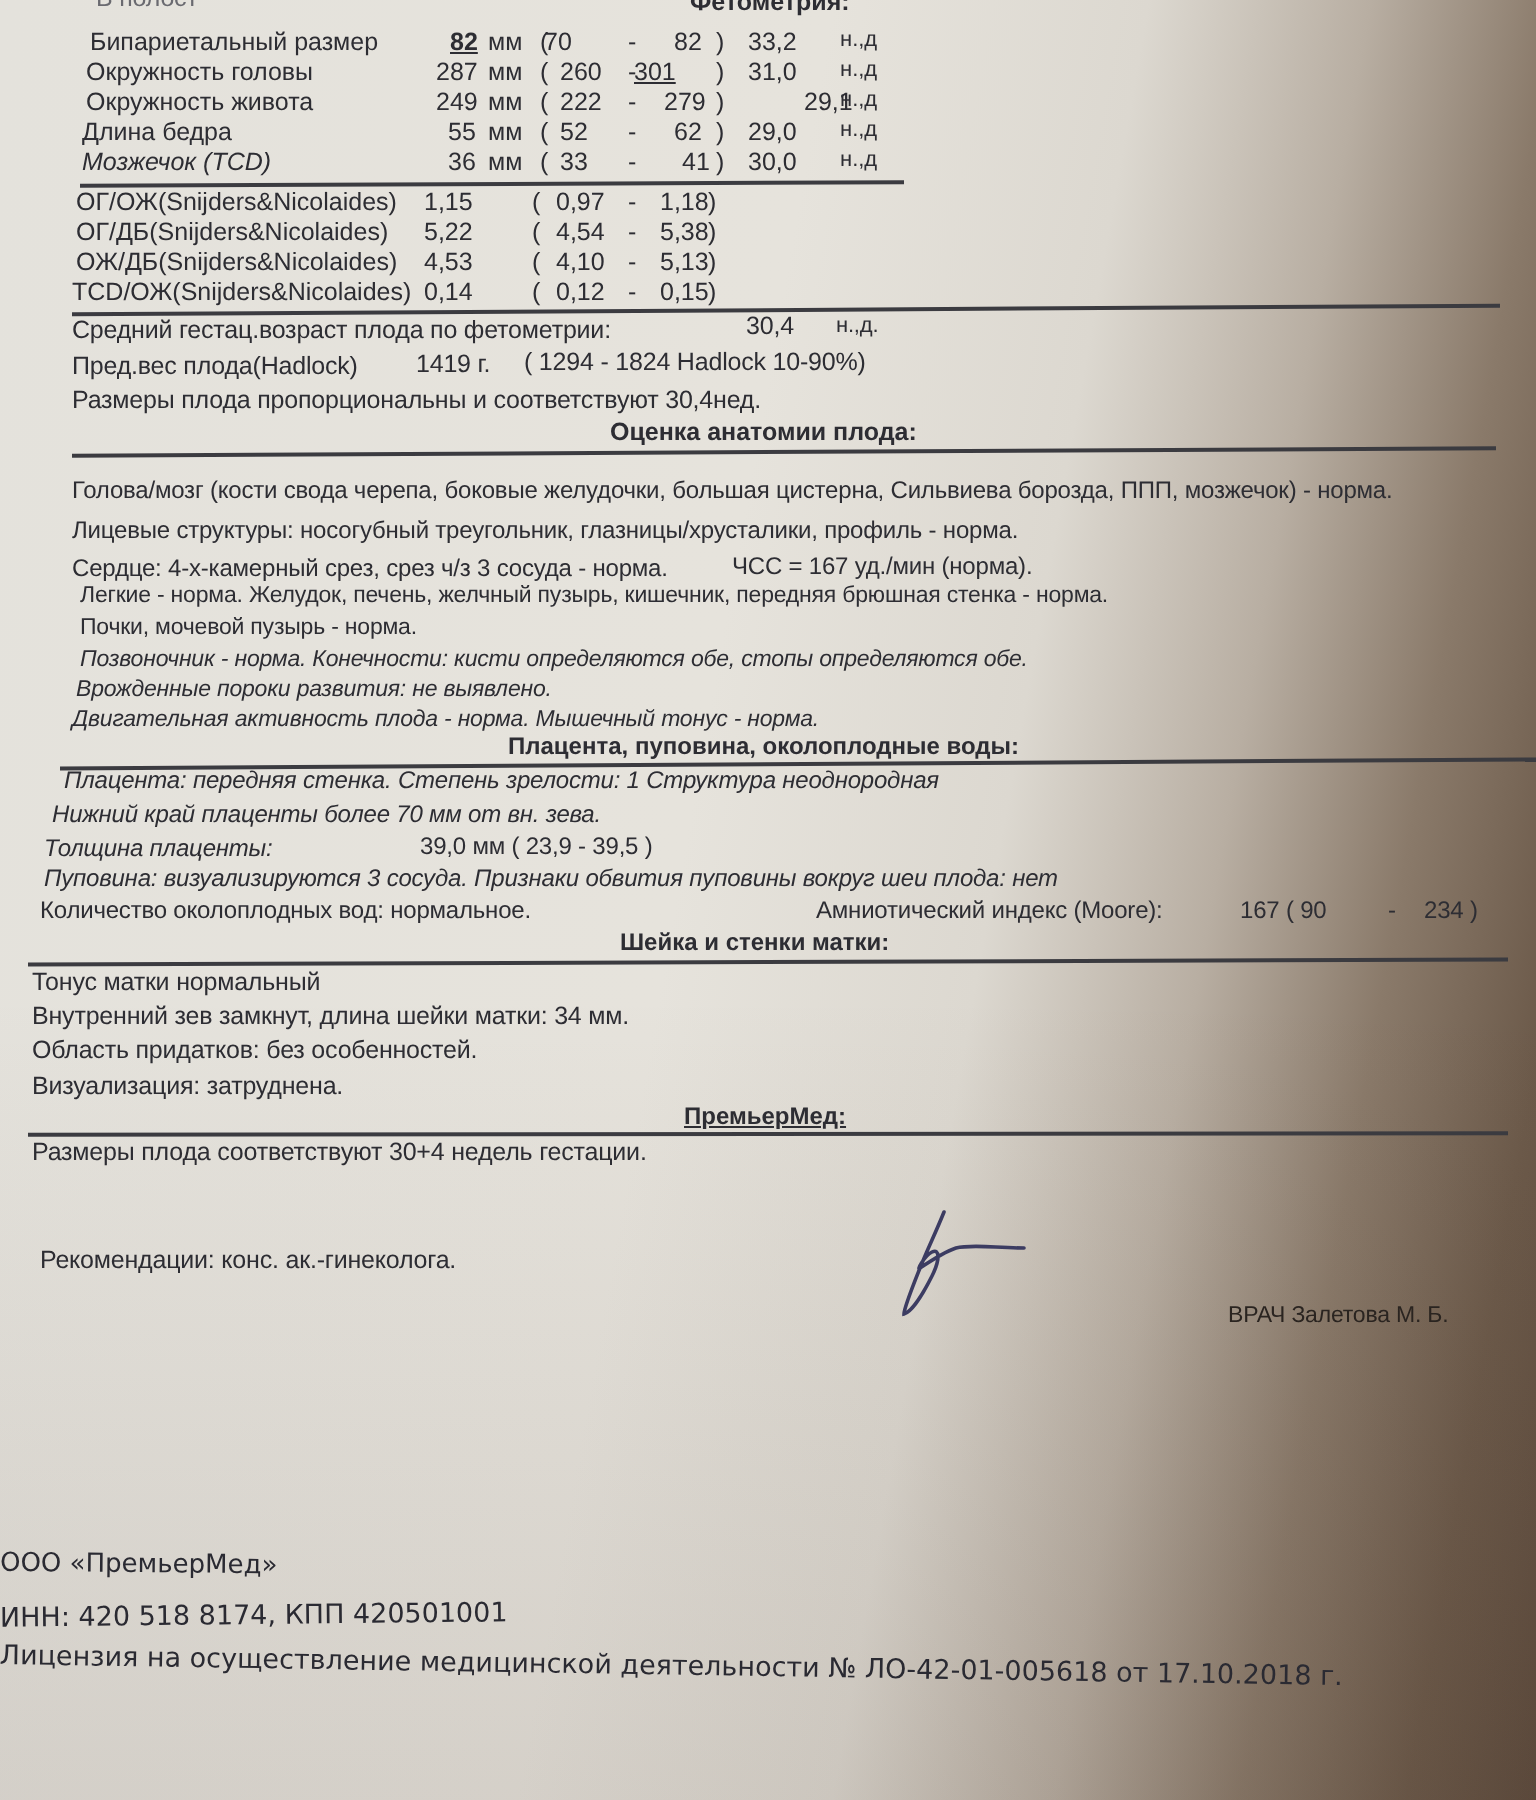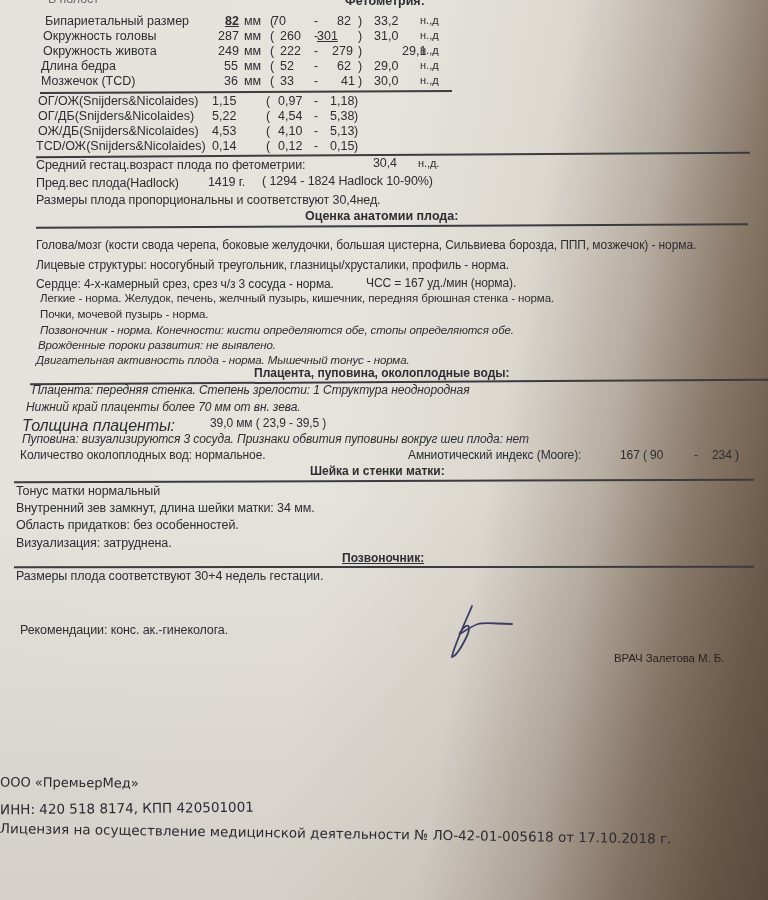--- a/index.html
+++ b/index.html
@@ -79,21 +79,21 @@
       <span style="left:244px;">мм</span>
       <span style="left:270px;">( </span>
         <span style="left:280px;">52</span>
       <span style="left:314px;">-</span>
       <span style="left:337px;">62</span>
         <span style="left:358px;">)</span>
       <span style="left:374px;">29,0</span>
       <span style="left:420px; font-size:11px;">н.,д</span>
     </div>
     <div class="fm-row" style="left:0; top:74px;">
-      <span style="left:41px;">Мозжечок (TCD)</span>
+      <span style="left:41px;font-style:italic;">Мозжечок (TCD)</span>
       <span style="left:224px;">36</span>
       <span style="left:244px;">мм</span>
       <span style="left:270px;">( </span>
         <span style="left:280px;">33</span>
       <span style="left:314px;">-</span>
       <span style="left:341px;">41</span>
         <span style="left:358px;">)</span>
       <span style="left:374px;">30,0</span>
       <span style="left:420px; font-size:11px;">н.,д</span>
     </div>
@@ -160,37 +160,37 @@
   <div class="abs t" style="left:40px; top:292px; font-size:11.5px;">Легкие - норма.   Желудок, печень, желчный пузырь, кишечник,  передняя брюшная стенка - норма.</div>
   <div class="abs t" style="left:40px; top:308px; font-size:11.5px;">Почки, мочевой пузырь - норма.</div>
   <div class="abs t ital" style="left:40px; top:324px; font-size:11.5px;">Позвоночник - норма. Конечности: кисти определяются обе, стопы определяются обе.</div>
   <div class="abs t ital" style="left:38px; top:339px; font-size:11.5px;">Врожденные пороки развития: не выявлено.</div>
   <div class="abs t ital" style="left:36px; top:354px; font-size:11.5px;">Двигательная активность плода - норма. Мышечный тонус - норма.</div>
 
   <div class="abs hdr" style="left:254px; top:366px; font-size:12px;">Плацента, пуповина, околоплодные воды:</div>
   <div class="rule" style="left:30px; top:381px; width:738px; transform:rotate(-0.35deg);"></div>
   <div class="abs t ital" style="left:32px; top:383px; font-size:12px;">Плацента:  передняя стенка. Степень зрелости:  1  Структура неоднородная</div>
   <div class="abs t ital" style="left:26px; top:400px; font-size:12px;">Нижний край плаценты  более 70 мм от вн. зева.</div>
-  <div class="abs t ital" style="left:22px; top:417px; font-size:16px;text-align:center;">Толщина плаценты:</div>
+  <div class="abs t ital" style="left:22px; top:417px; font-size:12px;text-align:center;">Толщина плаценты:</div>
   <div class="abs t" style="left:210px; top:416px; font-size:12px;">39,0 мм   ( 23,9   -   39,5 )</div>
   <div class="abs t ital" style="left:22px; top:432px; font-size:12px;">Пуповина: визуализируются 3 сосуда. Признаки обвития пуповины вокруг шеи плода:  нет</div>
   <div class="abs t" style="left:20px; top:448px; font-size:12px;">Количество околоплодных вод: нормальное.</div>
   <div class="abs t" style="left:408px; top:448px; font-size:12px;">Амниотический индекс (Moore):</div>
   <div class="abs t" style="left:620px; top:448px; font-size:12px;">167 ( 90</div>
   <div class="abs t" style="left:694px; top:448px; font-size:12px;">-</div>
   <div class="abs t" style="left:712px; top:448px; font-size:12px;">234 )</div>
 
   <div class="abs hdr" style="left:310px; top:464px; font-size:12px;">Шейка и стенки матки:</div>
   <div class="rule" style="left:14px; top:480px; width:740px; transform:rotate(-0.2deg);"></div>
   <div class="abs t" style="left:16px; top:484px;">Тонус матки нормальный</div>
   <div class="abs t" style="left:16px; top:501px;">Внутренний зев замкнут, длина шейки матки:   34  мм.</div>
   <div class="abs t" style="left:16px; top:518px;">Область придатков: без особенностей.</div>
   <div class="abs t" style="left:16px; top:536px;">Визуализация: затруднена.</div>
 
-  <div class="abs hdr u" style="left:342px; top:551px; font-size:12px;">Позвоночник:</div>
+  <div class="abs hdr u" style="left:342px; top:551px; font-size:12px;">ПремьерМед:</div>
   <div class="rule" style="left:14px; top:566px; width:740px; transform:rotate(-0.05deg);"></div>
   <div class="abs t" style="left:16px; top:569px;">Размеры плода соответствуют 30+4  недель  гестации.</div>
 
   <div class="abs t" style="left:20px; top:623px;">Рекомендации: конс. ак.-гинеколога.</div>
 
   <svg class="sig" width="90" height="60" viewBox="0 0 90 60" style="left:448px; top:604px;">
     <path d="M24 2 C 20 12, 16 20, 12 30 C 8 40, 4 50, 4 53 C 8 52, 14 42, 18 34 C 22 26, 22 20, 18 22 C 14 24, 10 32, 12 30 C 18 26, 24 22, 30 20 C 38 18, 50 20, 64 20" fill="none" stroke="#3c3c62" stroke-width="1.8" stroke-linecap="round"></path>
   </svg>
 
   <div class="abs t" style="left:614px; top:652px; font-size:11.5px; color:#2a2420;">ВРАЧ  Залетова М. Б.</div>

